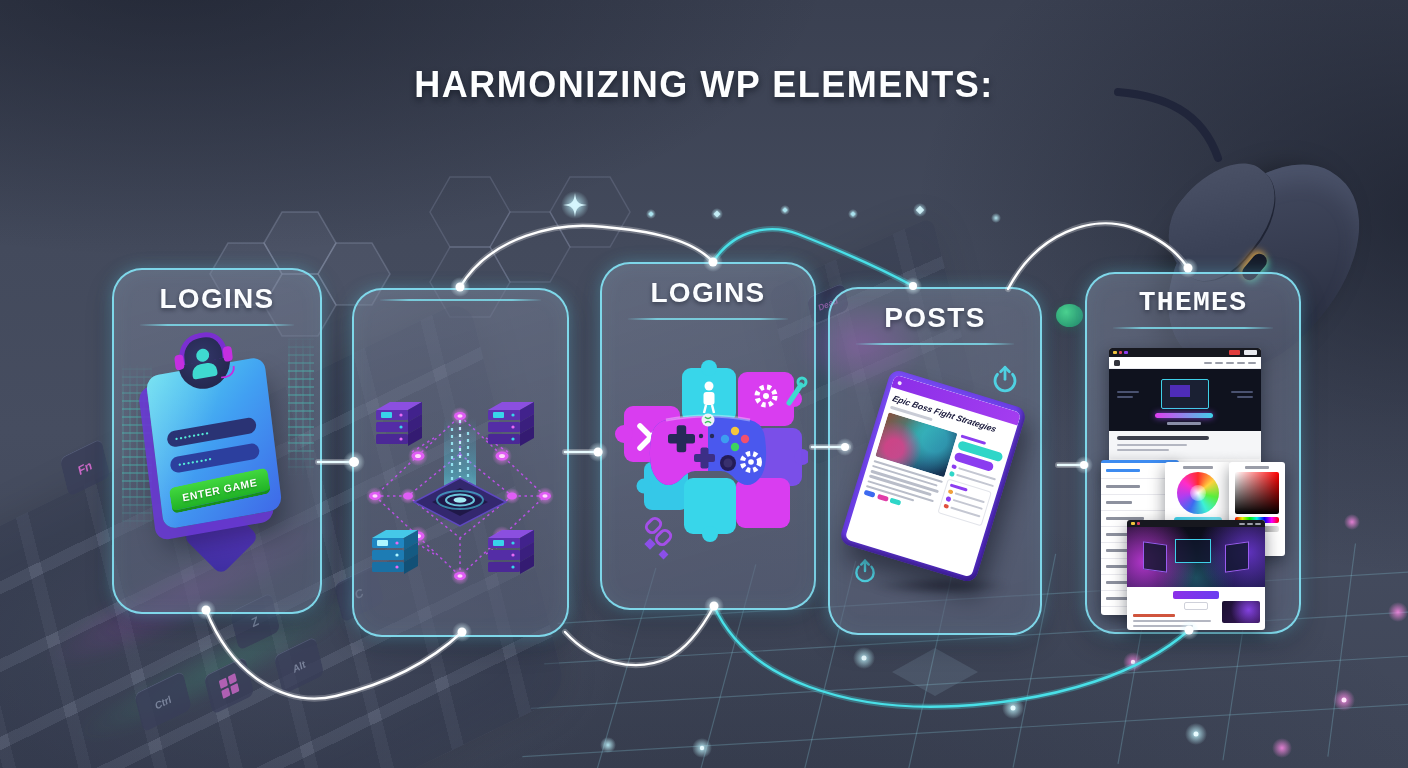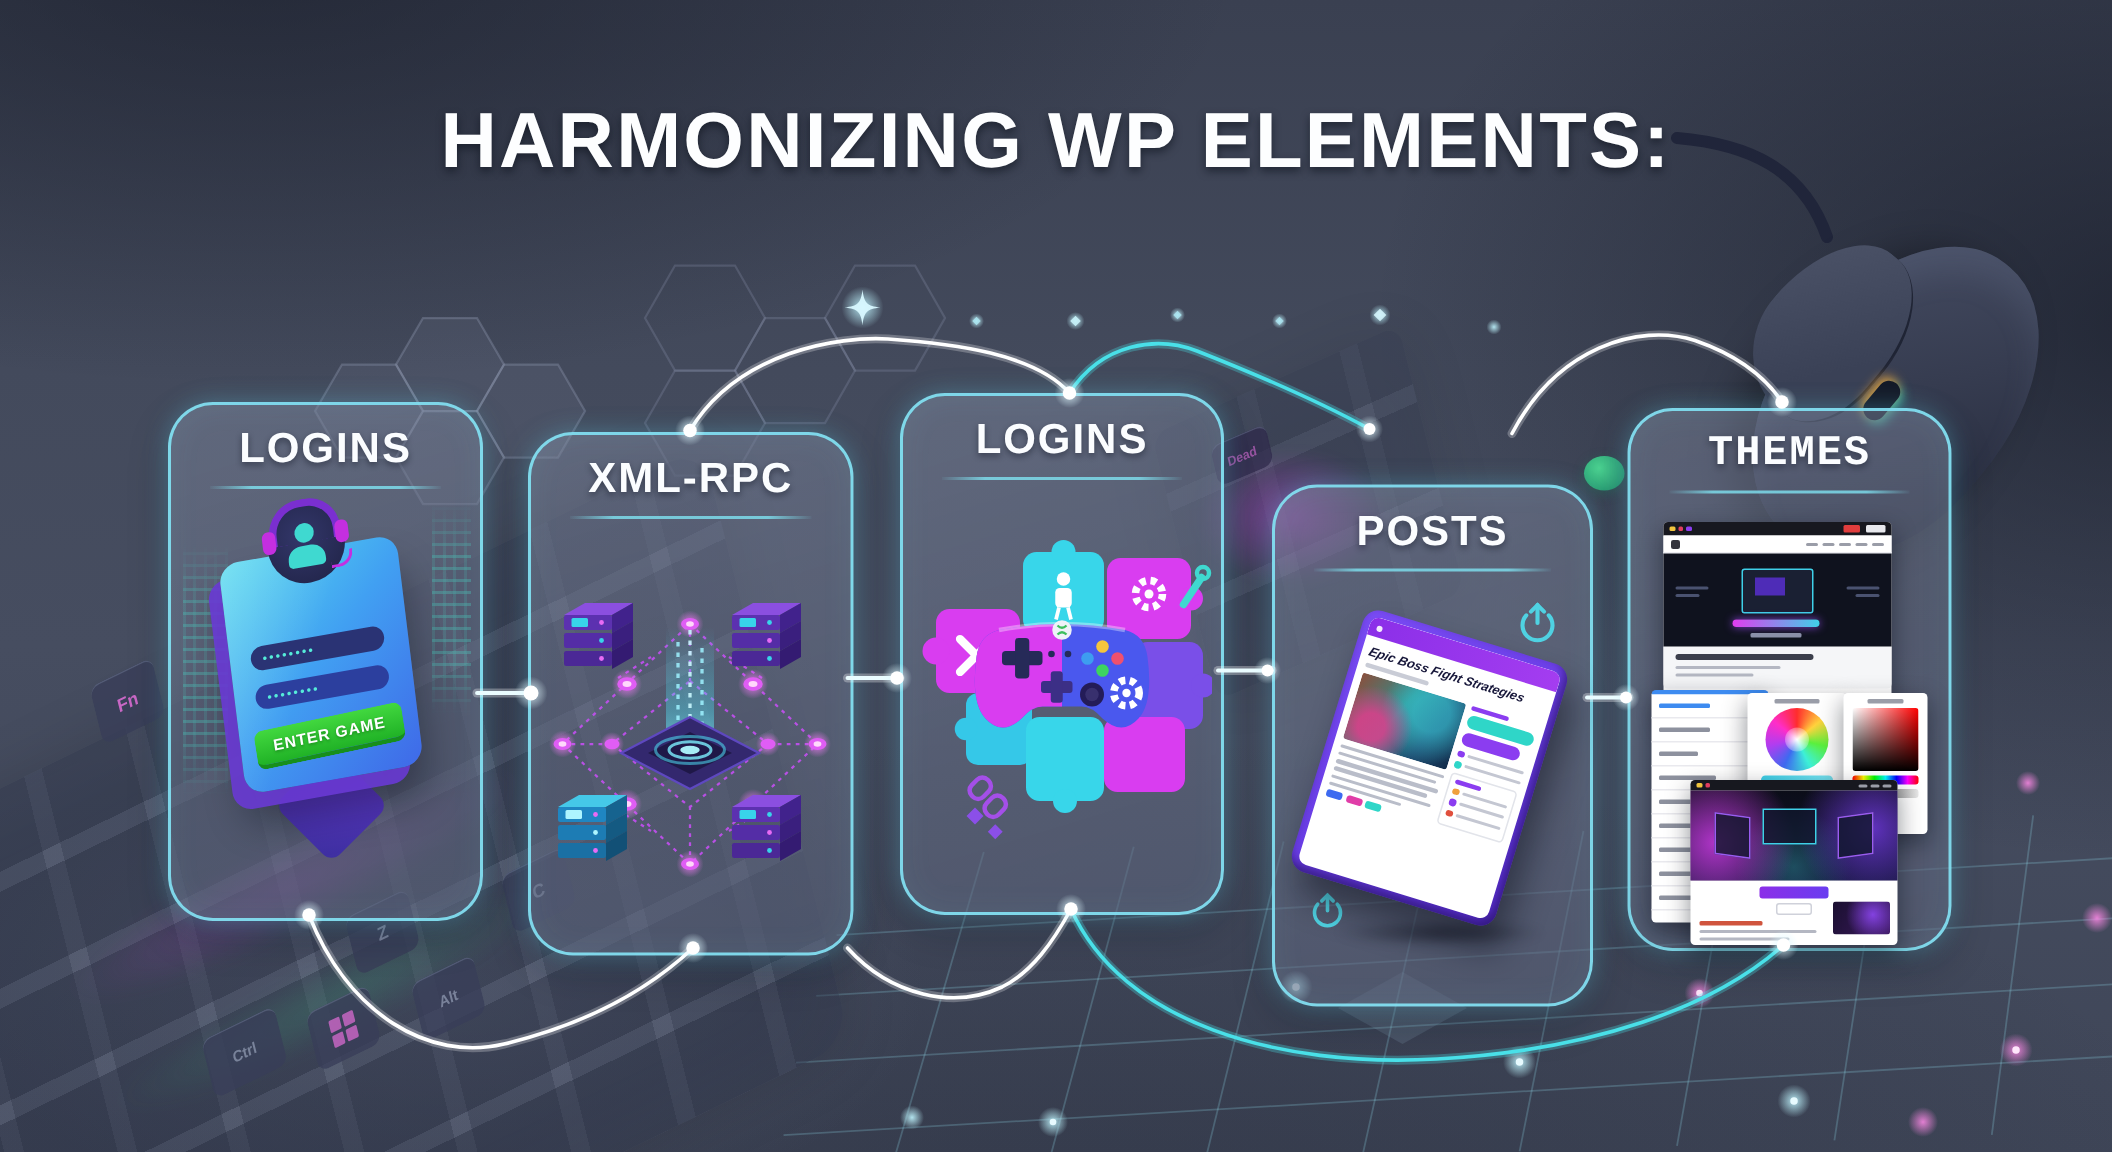--- a/index.html
+++ b/index.html
@@ -12,21 +12,21 @@
       radial-gradient(520px 260px at 21% 86%, rgba(138,148,172,.22), transparent 62%),
       radial-gradient(1400px 700px at 50% 118%, rgba(24,28,42,.35), transparent 60%),
       linear-gradient(180deg,#3a4051 0%,#434a5c 32%,#464d60 56%,#3f4658 100%);
   }
   .abs{position:absolute;}
   svg{display:block;}
 
   
   .hdr-title{
     position:absolute;left:0;top:64px;width:100%;text-align:center;
-    font-size:52px;font-weight:800;letter-spacing:1.5px;color:#fdfeff;
+    font-size:36px;font-weight:800;letter-spacing:1.5px;color:#fdfeff;
     text-shadow:0 3px 6px rgba(8,12,22,.55);
   }
   .hdr-sub{
     position:absolute;left:0;top:132px;width:100%;text-align:center;
     font-size:30px;font-weight:700;letter-spacing:.5px;color:#f6f8fc;
     text-shadow:0 2px 5px rgba(8,12,22,.5);
   }
 
   
   #bg-decor{position:absolute;left:0;top:0;}
@@ -362,21 +362,20 @@
           </div>
         <div class="fld fld2">
             <span>••••••••</span>
           </div>
         <div class="enter">ENTER GAME</div>
       </div>
     </div>
   </div>
 
   <div class="card" style="left:352px;top:288px;width:213px;height:345px;">
-    <div class="card-title">XML-RPC</div>
     <div class="divider"></div>
     <div class="illus">
       <svg class="abs" style="left:6px;top:78px;" width="200" height="252" viewBox="0 0 200 252">
         <defs>
           <linearGradient id="beam" x1="0" y1="0" x2="0" y2="1">
             <stop offset="0%" stop-color="#4fe0f5" stop-opacity="0"></stop>
             <stop offset="70%" stop-color="#4fe0f5" stop-opacity=".4"></stop>
             <stop offset="100%" stop-color="#7df0ff" stop-opacity=".65"></stop>
           </linearGradient>
           <radialGradient id="pg" cx="50%" cy="50%" r="50%">
@@ -591,21 +590,21 @@
             <circle cx="120" cy="133" r="4.5" fill="#38306e"></circle>
           <g>
             <circle cx="143" cy="132" r="8.5" fill="none" stroke="#fff" stroke-width="5" stroke-dasharray="4 3"></circle>
               <circle cx="143" cy="132" r="2.8" fill="#fff"></circle>
           </g>
         </g>
       </svg>
     </div>
   </div>
 
-  <div class="card" style="left:848px;top:287px;width:210px;height:344px;margin-top:36px;">
+  <div class="card" style="left:828px;top:287px;width:210px;height:344px;">
     <div class="card-title">POSTS</div>
     <div class="divider"></div>
     <div class="illus illus-posts">
       <svg class="upl" style="right:20px;top:74px;" width="30" height="30" viewBox="0 0 24 24">
         <g fill="none" stroke="#4fd8e8" stroke-width="2.2" stroke-linecap="round">
           <path d="M6,9 A8,8 0 1 0 18,9"></path>
             <line x1="12" y1="3.5" x2="12" y2="13"></line>
             <polyline points="8.5,7 12,3.5 15.5,7"></polyline>
         </g>
       </svg>

